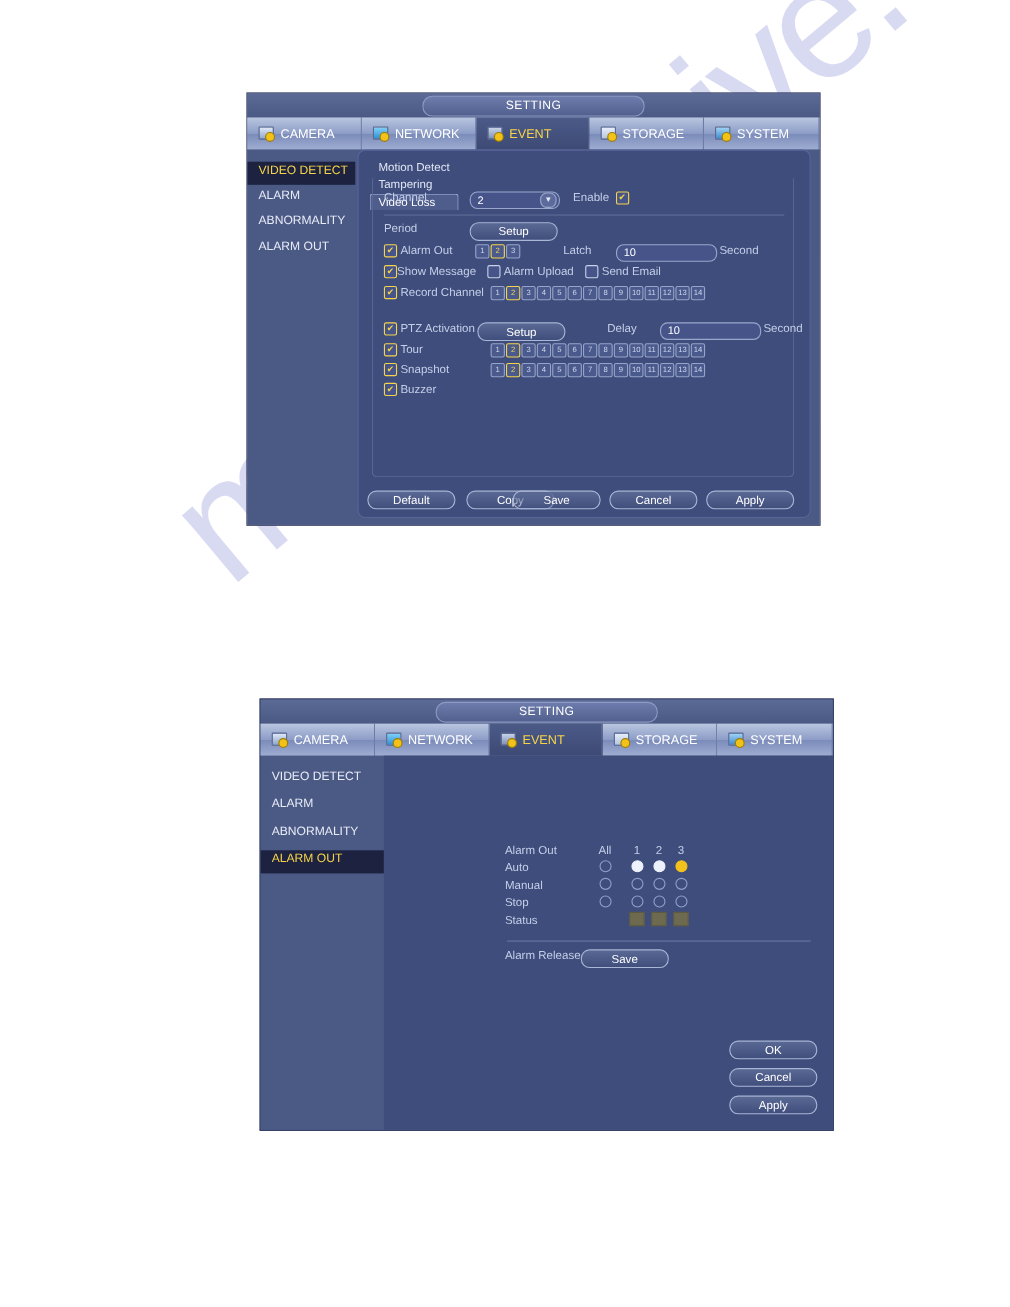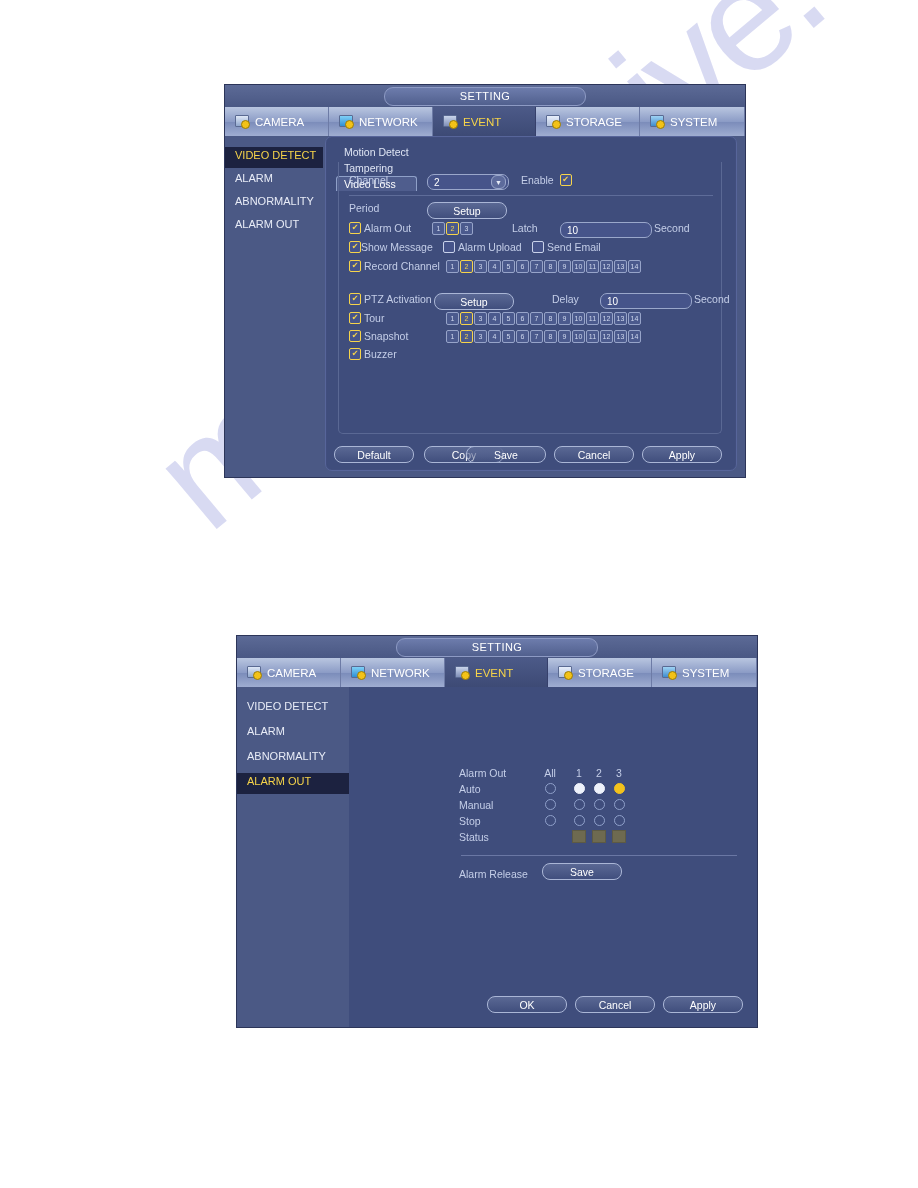--- a/index.html
+++ b/index.html
@@ -143,22 +143,22 @@
   .ao-all{width:38px;text-align:center;}
   .ao-c{width:20px;text-align:center;}
 
   .radio{width:9px;height:9px;border-radius:50%;border:1px solid #8fa0ca;
      background:transparent;display:inline-block;cursor:pointer;}
   .radio.on{background:#eef2fb;border-color:#eef2fb;}
   .radio.on.amber{background:#f3c21c;border-color:#f3c21c;}
   .statbox{width:12px;height:11px;background:#6e6a50;border:1px solid #5d5a44;display:inline-block;}
 
   .divider2{position:absolute;left:112px;right:20px;top:168px;height:1px;background:#6a77a4;}
-  .release-row{position:absolute;left:110px;top:176px;display:flex;align-items:flex-end;gap:14px;}
-  .bottombar2{position:absolute;right:14px;bottom:14px;display:flex;gap:8px;}
+  .release-row{position:absolute;left:110px;top:176px;display:flex;align-items:flex-start;gap:0;}
+  .bottombar2{position:absolute;right:14px;bottom:14px;display:flex;gap:8px;flex-direction:column;}
 </style>
 </head>
 <body>
 
 <div class="watermark">manualshive.com</div>
 
 <div class="dvr-window one">
   <div class="win-bg"></div>
 
   <div class="titlebar">

